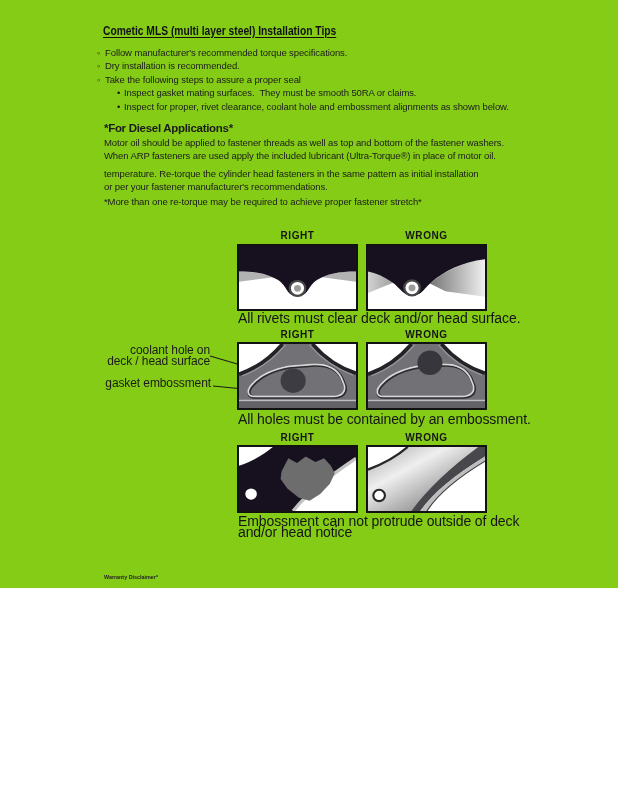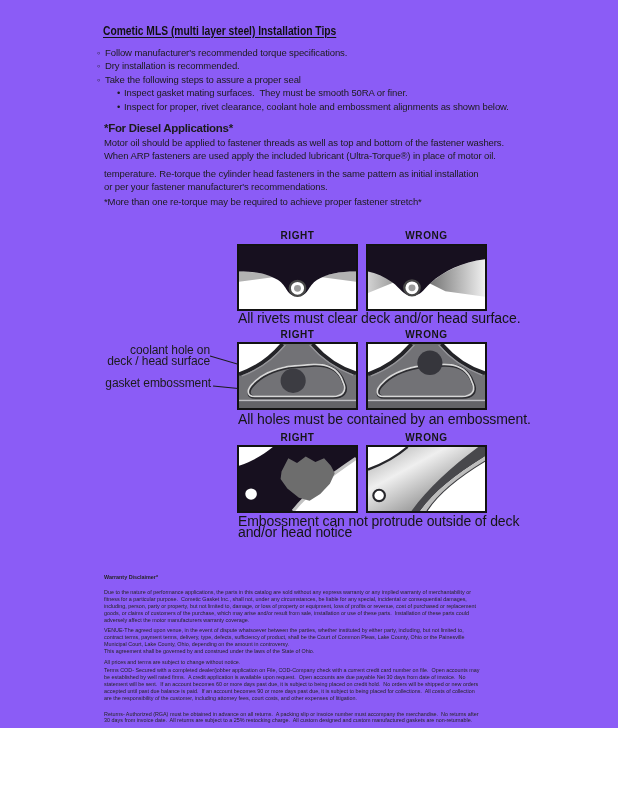--- a/index.html
+++ b/index.html
@@ -1,17 +1,17 @@
 <!DOCTYPE html>
 <html><head>
 <meta charset="utf-8">
 <style>
   html,body { margin:0; padding:0; background:#ffffff; }
   .page {
-    position:relative; width:618px; height:728px; background:#8b5cf6;
+    position:relative; width:618px; height:588px; background:#84cc16;
     font-family:"Liberation Sans", sans-serif; color:#1b1b1b; overflow:hidden;
   }
   .abs { position:absolute; }
   .pre { white-space:pre; }
   [data-bind-lines] > div { white-space:pre; }
 
   .title {
     font-size:13px; font-weight:bold; color:#111;
     text-decoration:underline; text-underline-offset:2px;
     transform:scaleX(0.79); transform-origin:0 0; white-space:pre;
@@ -56,21 +56,21 @@
     <div class="brow">
       <span class="bm" data-bind="icons.bullet_open">◦</span>
       <span class="bt pre" data-bind="tips.bullets.1">Dry installation is recommended.</span>
     </div>
     <div class="brow">
       <span class="bm" data-bind="icons.bullet_open">◦</span>
       <span class="bt pre" data-bind="tips.bullets.2">Take the following steps to assure a proper seal</span>
     </div>
     <div class="brow sub">
       <span class="bm" data-bind="icons.bullet_filled">•</span>
-      <span class="bt pre" data-bind="tips.sub_bullets.0">Inspect gasket mating surfaces.  They must be smooth 50RA or finer.</span>
+      <span class="bt pre" data-bind="tips.sub_bullets.0">Inspect gasket mating surfaces.  They must be smooth 50RA or claims.</span>
     </div>
     <div class="brow sub">
       <span class="bm" data-bind="icons.bullet_filled">•</span>
       <span class="bt pre" data-bind="tips.sub_bullets.1">Inspect for proper, rivet clearance, coolant hole and embossment alignments as shown below.</span>
     </div>
   </div>
 
   <div class="abs dheading" style="left:104px; top:122px;" data-bind="diesel.heading">*For Diesel Applications*</div>
   <div class="abs body" style="left:104px; top:136px;" data-bind-lines="diesel.para1_lines">
       <div>Motor oil should be applied to fastener threads as well as top and bottom of the fastener washers.</div>

